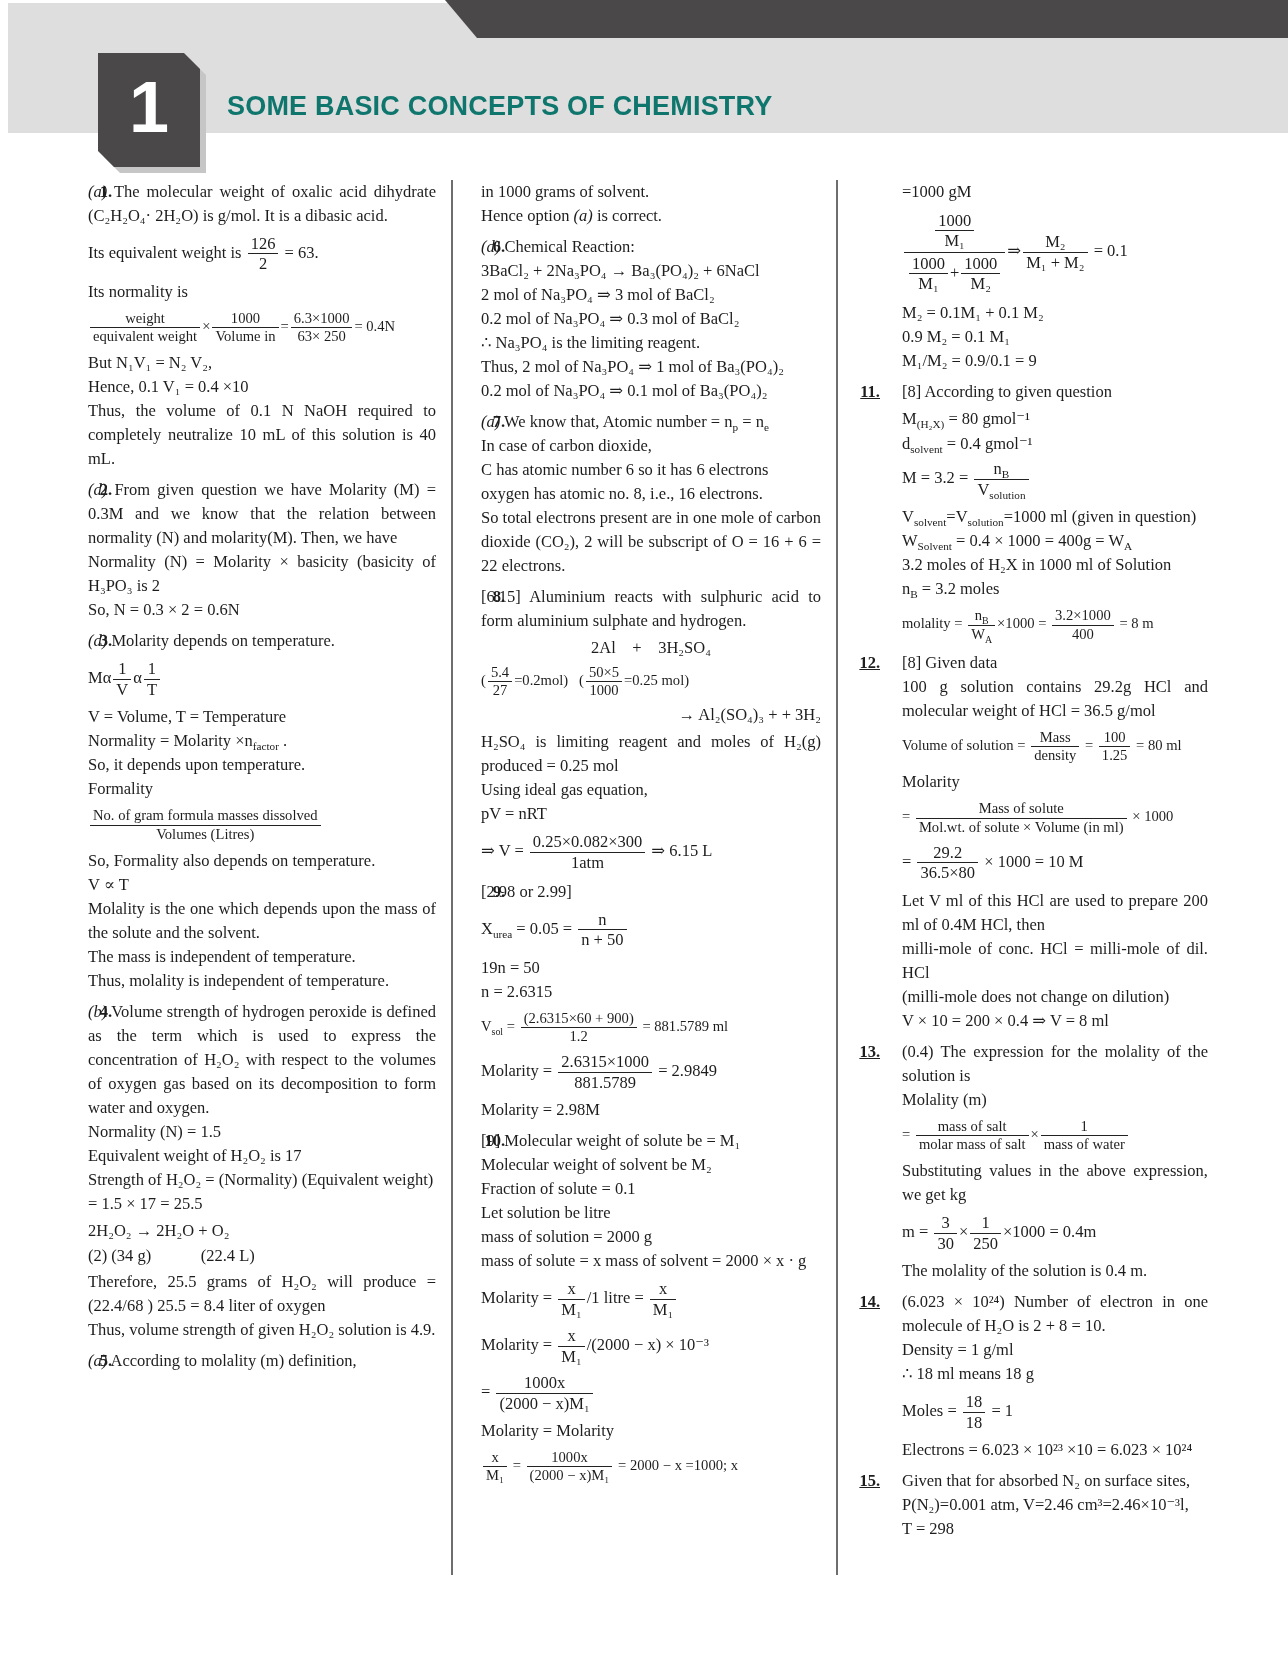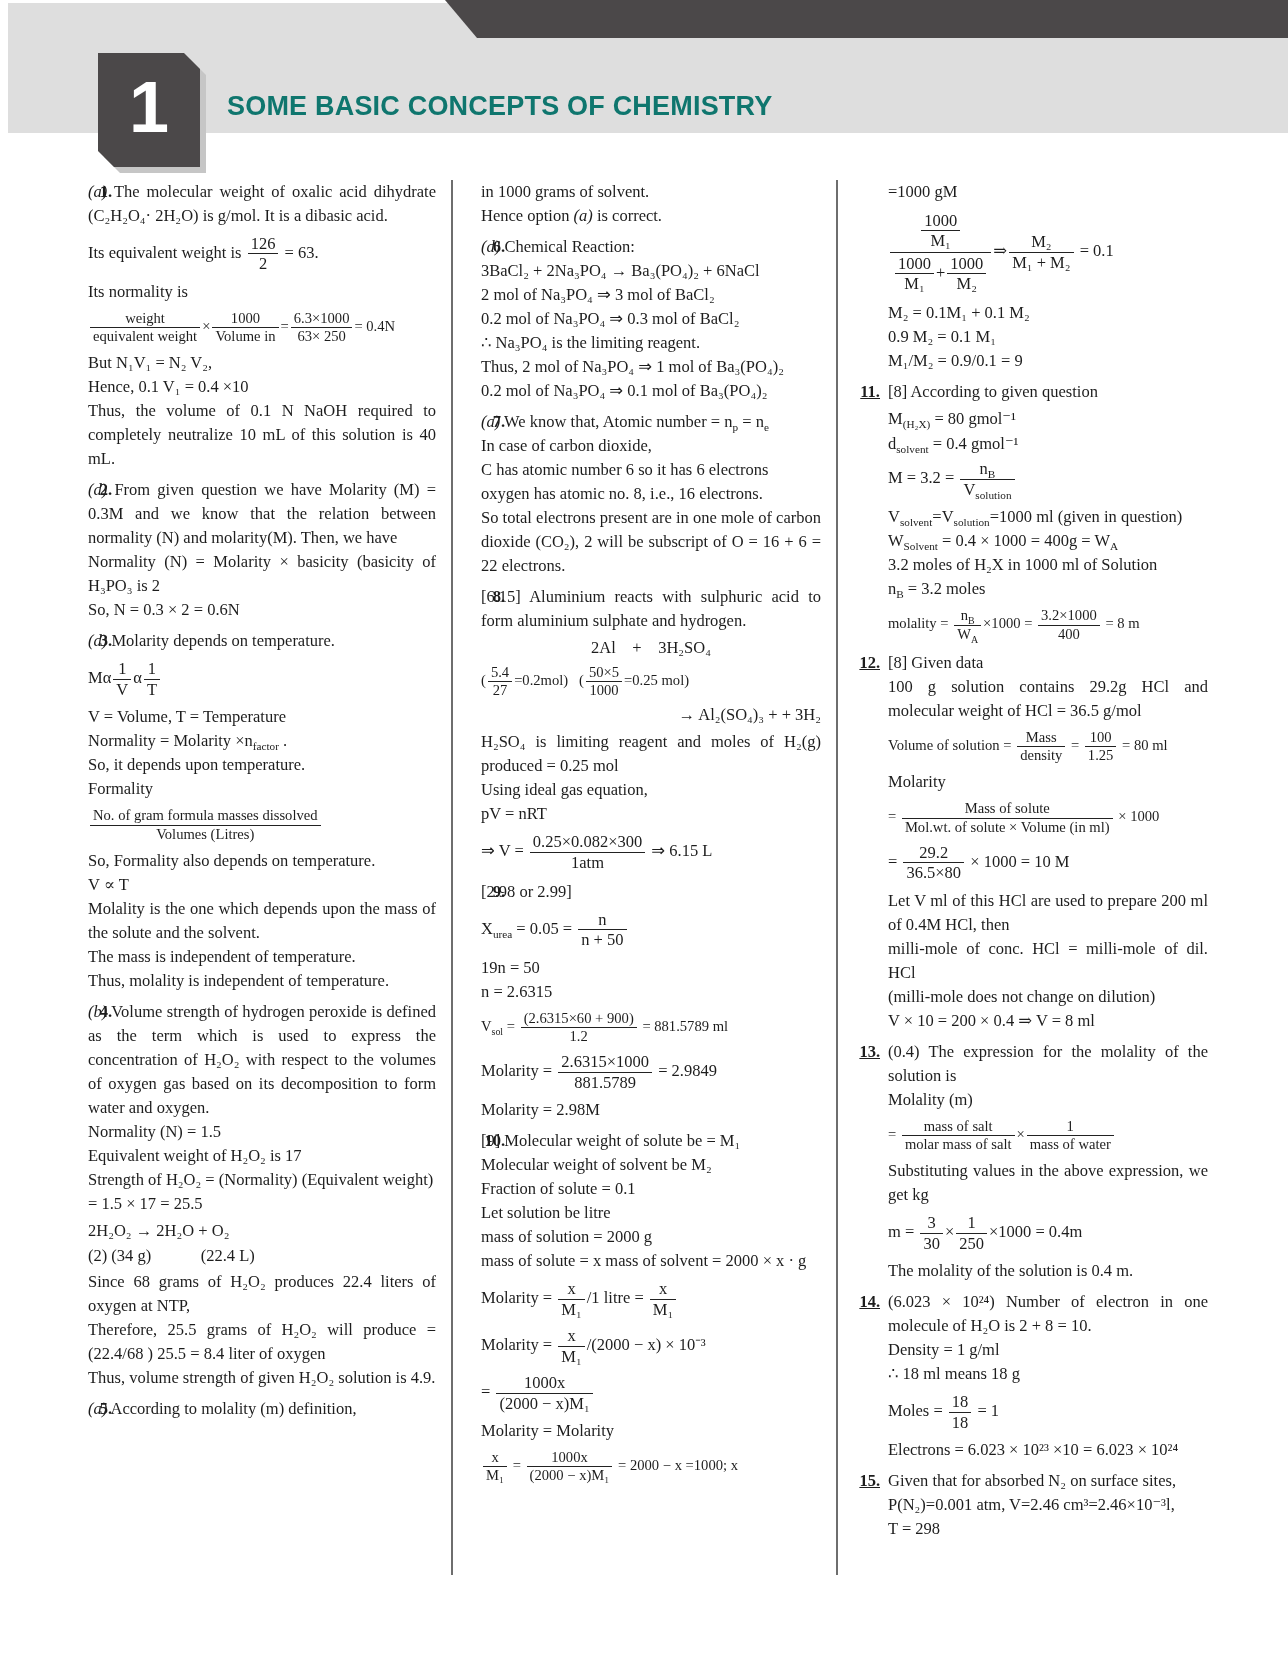--- a/index.html
+++ b/index.html
@@ -14,29 +14,29 @@
             clip-path:polygon(0 0,86px 0,102px 16px,102px 114px,16px 114px,0 98px);}
   .chapbox{position:absolute;left:98px;top:53px;width:102px;height:114px;background:var(--accent,#4b4849);
             clip-path:polygon(0 0,86px 0,102px 16px,102px 114px,16px 114px,0 98px);}
   .chapnum{display:block;width:100%;text-align:center;line-height:108px;color:#ffffff;
             font-family:"Liberation Sans","DejaVu Sans",sans-serif;font-weight:bold;font-size:72px;}
   .title{position:absolute;left:227px;top:92px;font-family:"Liberation Sans","DejaVu Sans",sans-serif;
          font-weight:bold;font-size:27px;line-height:28px;letter-spacing:0.2px;color:#0f766e;}
   
   .col{position:absolute;top:180px;}
   #col1{left:88px;width:348px;}
-  #col2{left:481px;width:340px;font-family:Liberation Serif, serif;}
+  #col2{left:481px;width:340px;}
   #col3{left:852px;width:356px;}
   .divider{position:absolute;top:180px;width:2px;height:1395px;background:var(--divider,#6e6e6e);}
   #div1{left:451px;} #div2{left:836px;}
   
   .item{position:relative;margin-bottom:7px;}
   .inum{position:absolute;left:0;top:0;width:24px;text-align:right;font-weight:bold;line-height:24px;}
   .ibody{}
-  #col3 .ibody{margin-left:36px;}
+  #col3 .ibody{margin-left:50px;}
   #col3 .inum{width:28px;text-decoration:underline;}
   .para{text-align:justify;line-height:24px;}
   .eq{margin:5px 0;line-height:1.2;}
   .eq.ac{text-align:center;}
   .eq.ar{text-align:right;}
   .eq.s{font-size:14.6px;}
   .frac{display:inline-block;vertical-align:middle;text-align:center;margin:1px 2px;line-height:1.18;}
   .fn{display:block;border-bottom:1.4px solid #222;padding:0 3px;}
   .fd{display:block;padding:0 3px;}
   sub{font-size:68%;line-height:0;}
@@ -97,21 +97,20 @@
       <div class="item">
         <span class="inum">4.</span>
         <div class="ibody">
           <div class="para"><i>(b)</i> Volume strength of hydrogen peroxide is defined as the term which is used to express the concentration of H₂O₂ with respect to the volumes of oxygen gas based on its decomposition to form water and oxygen.</div>
           <div class="para">Normality (N) = 1.5</div>
           <div class="para">Equivalent weight of H₂O₂ is 17</div>
           <div class="para">Strength of H₂O₂ = (Normality) (Equivalent weight)</div>
           <div class="para">= 1.5 × 17 = 25.5</div>
           <div class="eq"> 2H₂O₂ → 2H₂O + O₂</div>
           <div class="eq">(2) (34 g)   (22.4 L)</div>
-          <div class="para">Since 68 grams of H₂O₂ produces 22.4 liters of oxygen at NTP,</div>
           <div class="para">Therefore, 25.5 grams of H₂O₂ will produce = (22.4/68 ) 25.5 = 8.4 liter of oxygen</div>
           <div class="para">Thus, volume strength of given H₂O₂ solution is 4.9.</div>
         </div>
       </div>
       <div class="item">
         <span class="inum">5.</span>
         <div class="ibody">
           <div class="para"><i>(a)</i> According to molality (m) definition,</div>
         </div>
       </div>

